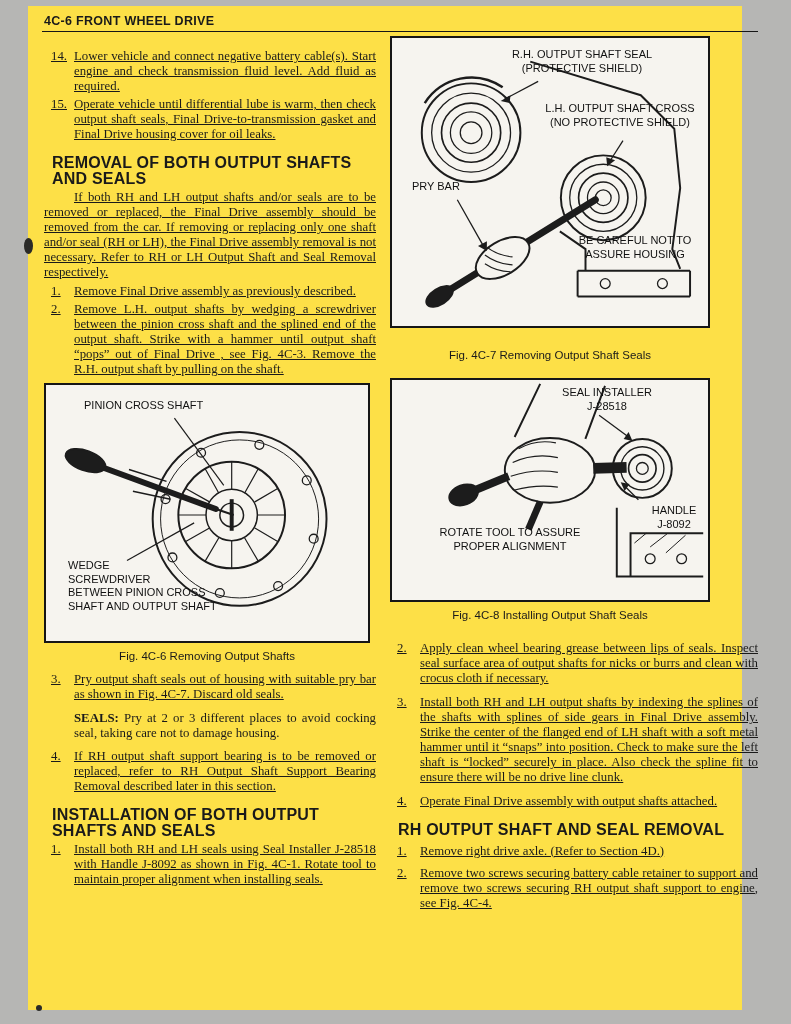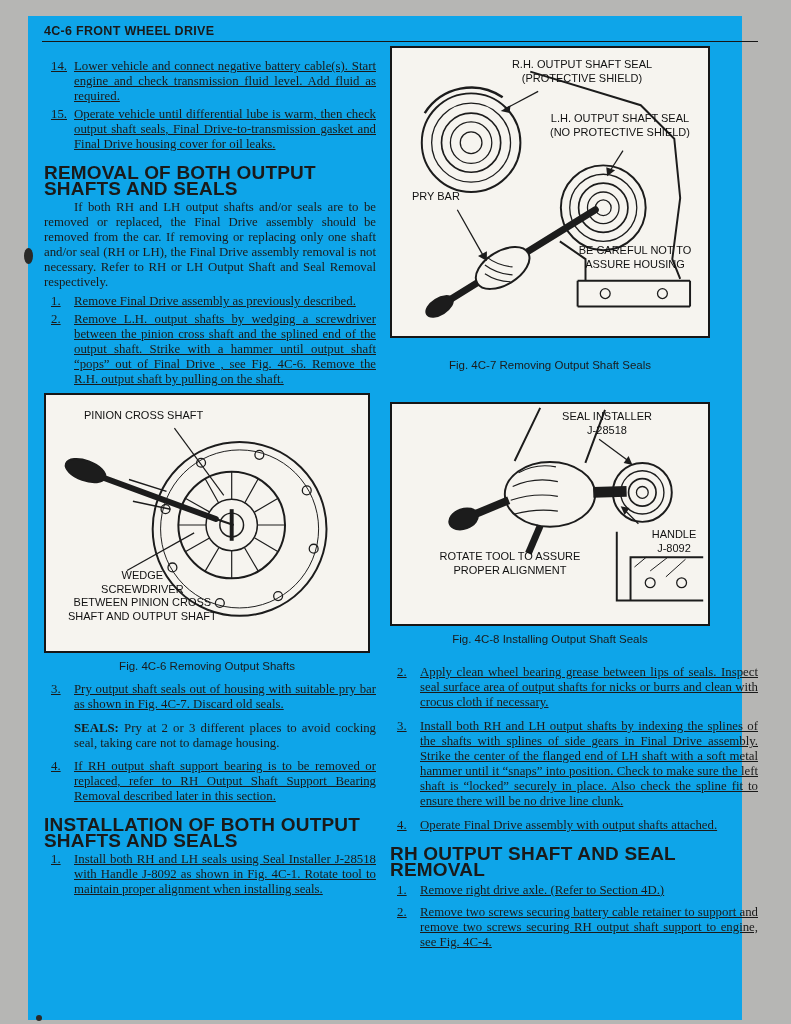--- a/index.html
+++ b/index.html
@@ -5,65 +5,65 @@
   html,body{margin:0;padding:0;}
   body{
     width:791px;height:1024px;
     background:#b6b6b4;
     overflow:hidden;
     position:relative;
     font-family:"Liberation Serif", serif;
     color:#1a1a1a;
   }
   .paper{
-    position:absolute;left:28px;top:16px;width:714px;height:1004px;
-    background:#0ea5e9;
+    position:absolute;left:28px;top:6px;width:714px;height:1004px;
+    background:#fde047;
   }
   .hdr{
     position:absolute;left:16px;top:8px;
     font-family:"Liberation Sans", sans-serif;
     font-weight:bold;font-size:12.5px;letter-spacing:.3px;
   }
   .hdr-rule{
     position:absolute;left:14px;top:25px;width:716px;height:0;
     border-top:1.6px solid #161616;
   }
   .col{position:absolute;font-size:12.8px;line-height:15px;}
   .col-left{left:16px;top:40px;width:332px;}
   .col-right{left:362px;top:30px;width:368px;}
   .li{display:flex;margin-top:3px;text-decoration:underline;}
   .li .num{flex:0 0 30px;padding-left:7px;box-sizing:border-box;}
   .li .txt{flex:1;text-align:justify;}
   .sect-h{
     font-family:"Liberation Sans", sans-serif;font-weight:bold;
-    font-size:19px;line-height:15.5px;letter-spacing:.2px;
-    margin:13px 0 4px 0;
-  }
-  .intro{ text-align:justify;text-indent:30px;margin:2px 0 4px 0;}
+    font-size:16px;line-height:15.5px;letter-spacing:.2px;
+    margin:13px 0 4px 8px;
+  }
+  .intro{ text-align:justify;text-indent:30px;margin:2px 0 4px 0;text-decoration:underline;}
   .notice{margin:9px 0 0 30px;text-align:justify;}
   .notice b{font-family:"Liberation Serif", serif;}
   .fig{
     position:relative;border:2px solid #161616;background:#f6f4ef;
     box-sizing:border-box;
   }
   .fig svg{position:absolute;left:0;top:0;width:100%;height:100%;}
   .fig-label{
     position:absolute;
     font-family:"Liberation Sans", sans-serif;
     font-size:11px;line-height:13.5px;
     white-space:pre-line;color:#111;
   }
   .fl-c{text-align:center;}
   .fig-cap{
     font-family:"Liberation Sans", sans-serif;
     font-size:11.5px;text-align:center;margin-top:6px;
   }
   .fig4c6{width:326px;height:260px;margin-top:6px;}
   .fig4c7{width:320px;height:292px;}
-  .fig4c8{width:320px;height:224px;margin-top:29px;}
+  .fig4c8{width:320px;height:224px;margin-top:15px;}
   .artifact{position:absolute;background:#2a2a28;border-radius:50%;}
   .a1{left:-4px;top:232px;width:9px;height:16px;}
   .a2{left:8px;top:999px;width:6px;height:6px;}
 </style>
 </head>
 <body>
 
 <div class="paper">
   <div class="hdr">4C-6  FRONT WHEEL DRIVE</div>
   <div class="hdr-rule"></div>
@@ -81,21 +81,21 @@
 
     <div class="sect-h">REMOVAL OF BOTH OUTPUT SHAFTS AND SEALS</div>
     <div class="intro">If both RH and LH output shafts and/or seals are to be removed or replaced, the Final Drive assembly should be removed from the car. If removing or replacing only one shaft and/or seal (RH or LH), the Final Drive assembly removal is not necessary. Refer to RH or LH Output Shaft and Seal Removal respectively.</div>
 
     <div class="li">
       <span class="num">1.</span>
       <span class="txt">Remove Final Drive assembly as previously described.</span>
     </div>
     <div class="li">
       <span class="num">2.</span>
-      <span class="txt">Remove L.H. output shafts by wedging a screwdriver between the pinion cross shaft and the splined end of the output shaft. Strike with a hammer until output shaft “pops” out of Final Drive , see Fig. 4C-6. Remove the R.H. output shaft by pulling on the shaft.</span>
+      <span class="txt">Remove L.H. output shafts by wedging a screwdriver between the pinion cross shaft and the splined end of the output shaft. Strike with a hammer until output shaft “pops” out of Final Drive , see Fig. 4C-3. Remove the R.H. output shaft by pulling on the shaft.</span>
     </div>
 
     <div class="fig fig4c6">
       <svg viewBox="0 0 326 256" preserveAspectRatio="xMidYMid meet">
         <g stroke="#1c1c1c" fill="none" stroke-width="2">
           <circle cx="196" cy="134" r="88"></circle>
           <circle cx="196" cy="134" r="80" stroke-width="1"></circle>
           <g stroke-width="1.3">
             <circle cx="271" cy="154" r="4.5"></circle>
               <circle cx="235" cy="202" r="4.5"></circle>
@@ -113,21 +113,21 @@
           <path stroke-width="4" d="M188 114 L188 146"></path>
           <path stroke-width="1.5" d="M122 96 L84 84 M126 114 L88 106"></path>
           <path stroke-width="6" stroke-linecap="round" d="M52 80 L172 124"></path>
           <path stroke-width="2" d="M172 124 L190 130"></path>
           <ellipse cx="40" cy="75" rx="21" ry="10" transform="rotate(20 40 75)" fill="#1c1c1c"></ellipse>
           <path stroke-width="1.2" d="M130 32 L180 100"></path>
           <path stroke-width="1.2" d="M82 176 L150 138"></path>
         </g>
       </svg>
       <div class="fig-label" style="left:38px;top:14px;">PINION CROSS SHAFT</div>
-      <div class="fig-label" style="left:22px;top:174px;text-align:center;">WEDGE
+      <div class="fig-label" style="left:22px;top:174px;">WEDGE
 SCREWDRIVER
 BETWEEN PINION CROSS
 SHAFT AND OUTPUT SHAFT</div>
     </div>
     <div class="fig-cap" style="width:326px;">Fig. 4C-6 Removing Output Shafts</div>
 
     <div class="li" style="margin-top:8px;">
       <span class="num">3.</span>
       <span class="txt">Pry output shaft seals out of housing with suitable pry bar as shown in Fig. 4C-7. Discard old seals.</span>
     </div>
@@ -178,21 +178,21 @@
           <path stroke-width="1.3" d="M148 44 L114 62"></path>
           <polygon points="110,64 120,58 119,66" fill="#1c1c1c" stroke="none"></polygon>
           <path stroke-width="1.3" d="M234 104 L220 126"></path>
           <polygon points="218,130 217,121 226,124" fill="#1c1c1c" stroke="none"></polygon>
           <path stroke-width="1.3" d="M66 164 L92 210"></path>
           <polygon points="96,216 87,211 96,206" fill="#1c1c1c" stroke="none"></polygon>
         </g>
       </svg>
       <div class="fig-label fl-c" style="left:88px;top:10px;width:204px;">R.H. OUTPUT SHAFT SEAL
 (PROTECTIVE SHIELD)</div>
-      <div class="fig-label fl-c" style="left:140px;top:64px;width:176px;">L.H. OUTPUT SHAFT SEAL
+      <div class="fig-label fl-c" style="left:140px;top:64px;width:176px;">L.H. OUTPUT SHAFT CROSS
 (NO PROTECTIVE SHIELD)</div>
       <div class="fig-label" style="left:20px;top:142px;">PRY BAR</div>
       <div class="fig-label fl-c" style="left:168px;top:196px;width:150px;">BE CAREFUL NOT TO
 ASSURE HOUSING</div>
     </div>
     <div class="fig-cap" style="width:320px;margin-top:20px;">Fig. 4C-7 Removing Output Shaft Seals</div>
 
     <div class="fig fig4c8">
       <svg viewBox="0 0 320 224" preserveAspectRatio="xMidYMid meet">
         <g stroke="#1c1c1c" fill="none" stroke-width="2">

